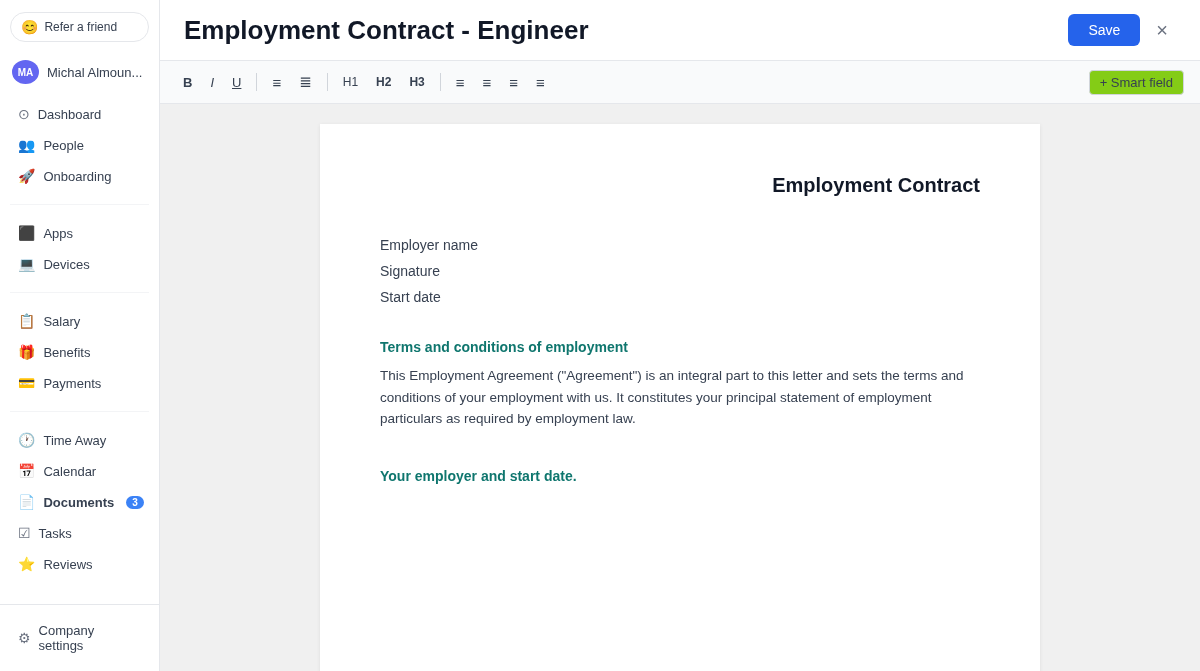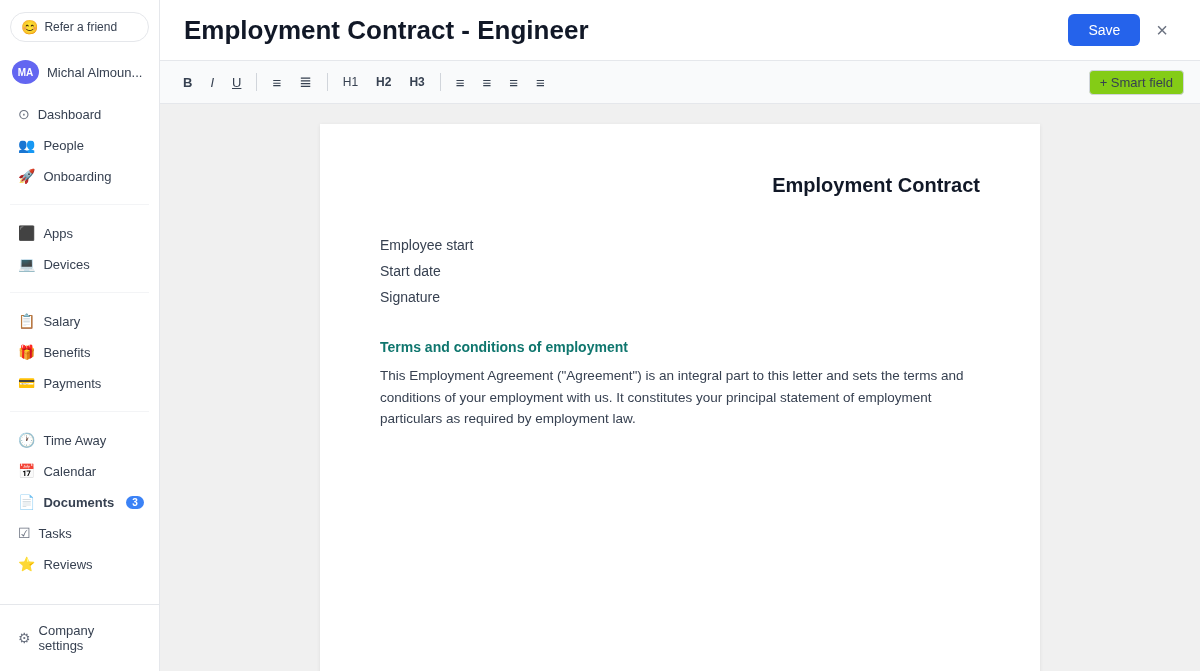--- a/index.html
+++ b/index.html
@@ -316,26 +316,27 @@
     <button class="toolbar-btn" style="font-size:15px;">≡</button>
     <button class="toolbar-btn" style="font-size:15px;">≡</button>
     <button class="toolbar-btn" style="font-size:15px;">≡</button>
     <button class="smart-field-btn">+ Smart field</button>
   </div>
 
   <div class="doc-area">
     <div class="doc-paper">
       <div class="doc-main-title">Employment Contract</div>
 
-      <div class="doc-field">Employee start</div>
+      <div class="doc-field">Employer name</div>
+      <div class="doc-field">Signature</div>
       <div class="doc-field">Start date</div>
-      <div class="doc-field">Signature</div>
 
       <div class="doc-section-gap"></div>
 
       <div class="doc-section-title">Terms and conditions of employment</div>
       <div class="doc-para">This Employment Agreement ("Agreement") is an integral part to this letter and sets the terms and conditions of your employment with us. It constitutes your principal statement of employment particulars as required by employment law.</div>
 
       <div class="doc-section-gap"></div>
 
+      <div class="doc-section-title">Your employer and start date.</div>
     </div>
   </div>
 </div>
 
 </body></html>

